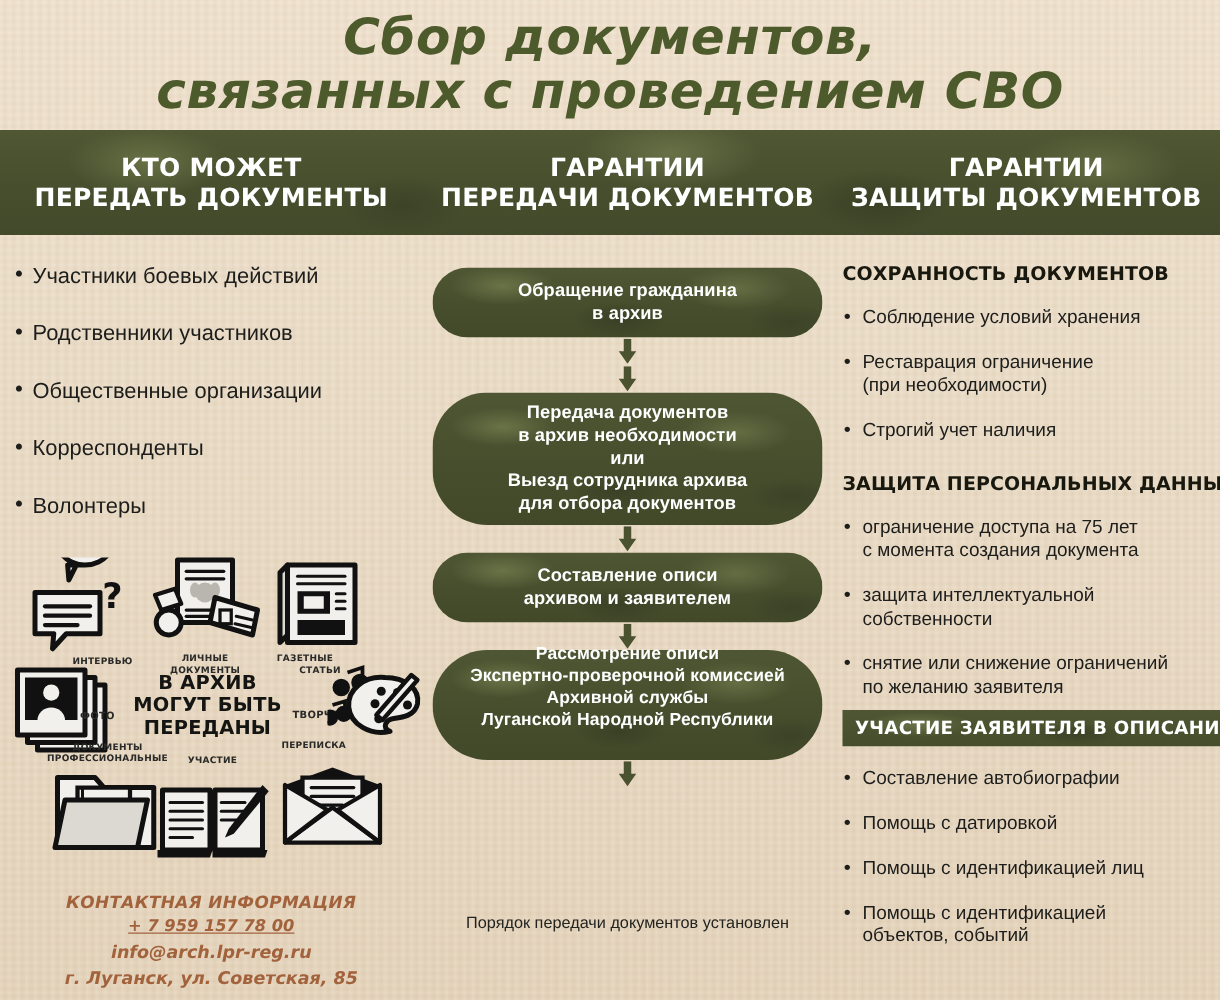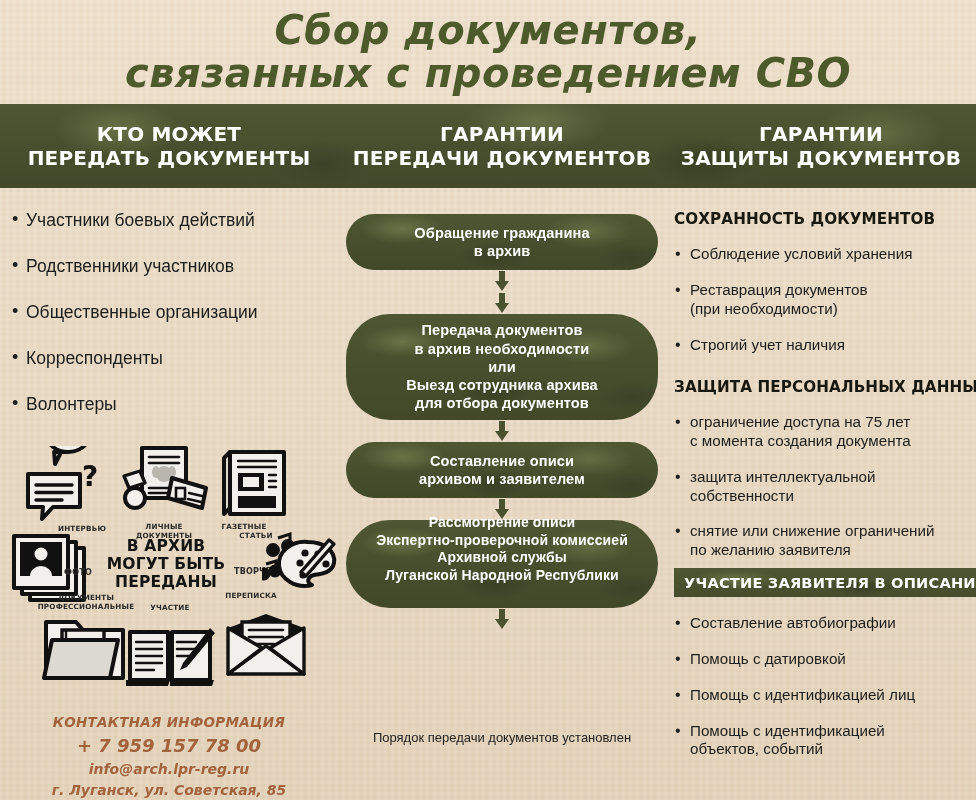--- a/index.html
+++ b/index.html
@@ -98,21 +98,21 @@
   }
 
   
   #contact { position:absolute; left:0; top:524px; width:338px; text-align:center; }
   .ct {
     font-family:"DejaVu Sans", sans-serif;
     font-style:italic; font-weight:bold;
     color:#a2623c; line-height:1.5;
   }
   #ct-title { font-size:13.5px; letter-spacing:0.3px; }
-  #ct-phone { font-size:18px; }
+  #ct-phone { font-size:13px;text-decoration:underline; }
   #ct-mail  { font-size:14px; }
   #ct-addr  { font-size:14px; }
 
   
   #flow { position:absolute; left:8px; top:26px; width:312px; }
   .fbox {
     position:relative;
     border-radius:44px;
     background:
       radial-gradient(ellipse 60px 22px at 18% 26%, rgba(109,119,73,0.9) 0%, rgba(109,119,73,0) 70%),
@@ -443,21 +443,21 @@
     <div id="col-right">
 
       <div id="r-sec-1">
         <div class="r-head">СОХРАННОСТЬ ДОКУМЕНТОВ</div>
         <div class="r-item">
           <span class="b">•</span>
           <span style="white-space:pre-line;">Соблюдение условий хранения</span>
         </div>
         <div class="r-item">
           <span class="b">•</span>
-          <span style="white-space:pre-line;">Реставрация документов
+          <span style="white-space:pre-line;">Реставрация ограничение
 (при необходимости)</span>
         </div>
         <div class="r-item">
           <span class="b">•</span>
           <span style="white-space:pre-line;">Строгий учет наличия</span>
         </div>
       </div>
 
       <div id="r-sec-2">
         <div class="r-head">ЗАЩИТА ПЕРСОНАЛЬНЫХ ДАННЫХ</div>

